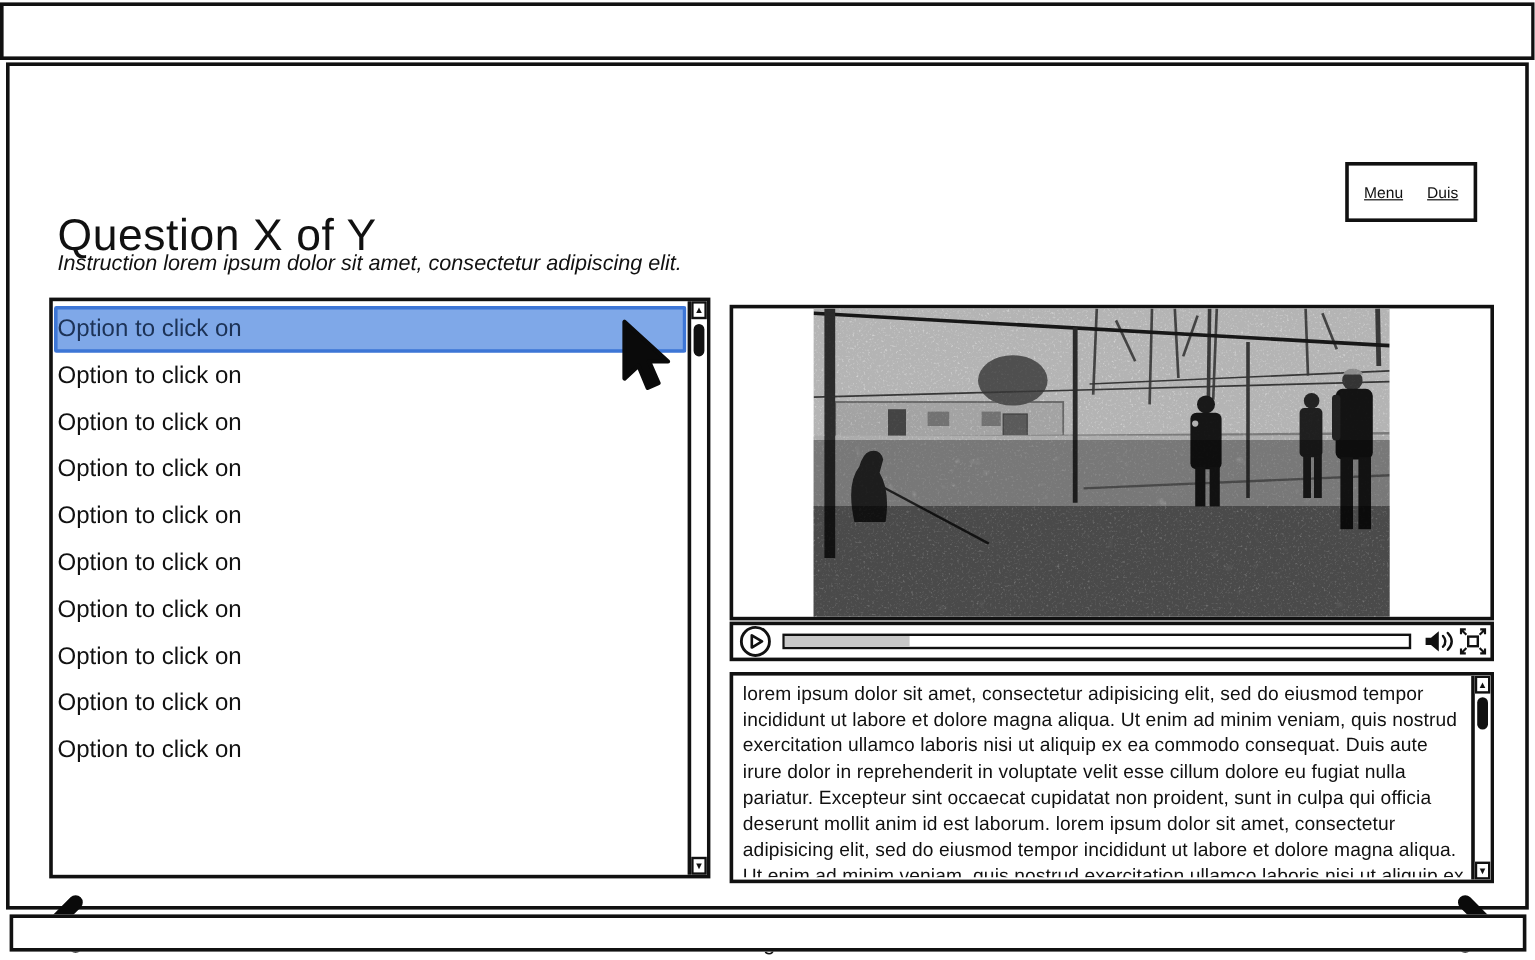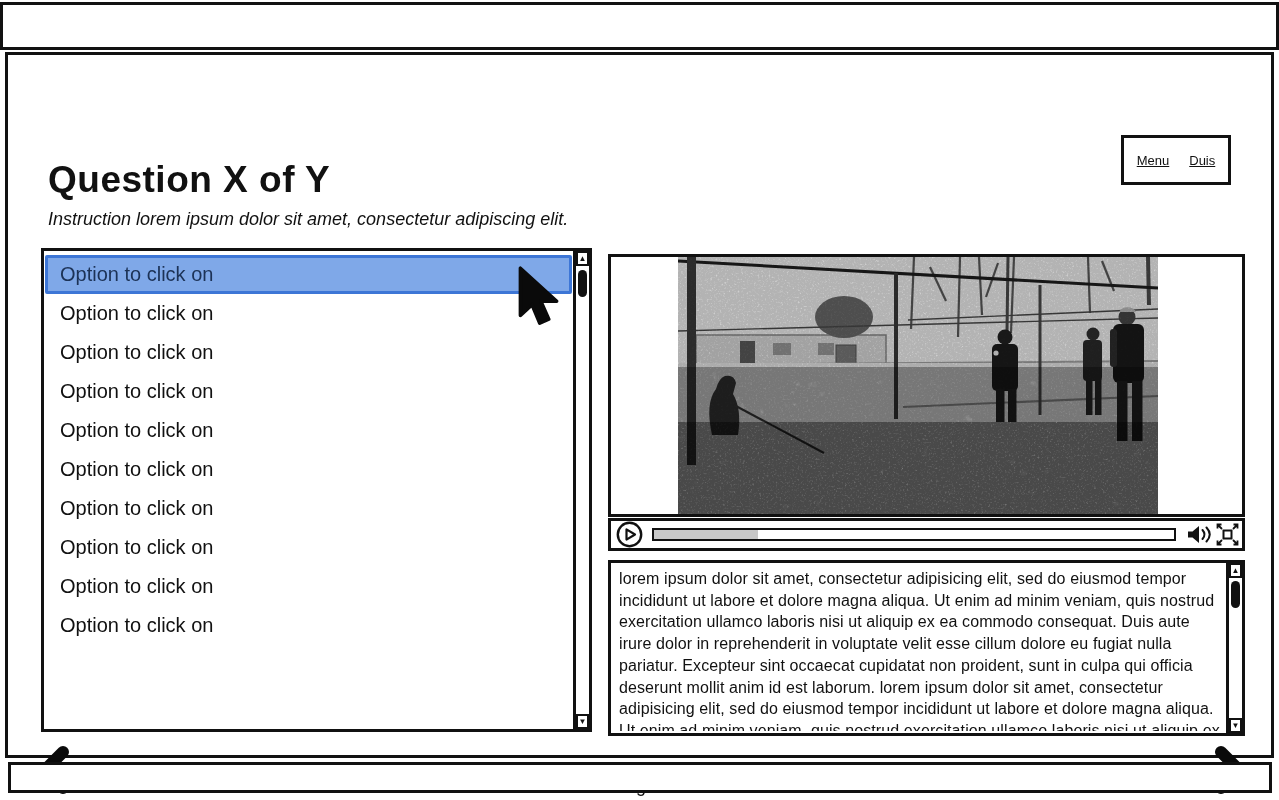--- a/index.html
+++ b/index.html
@@ -12,31 +12,31 @@
   *{margin:0;padding:0;box-sizing:border-box;}
   html,body{background:#ffffff;}
   body{font-family:"Liberation Sans",sans-serif;color:var(--ink);}
   .screen{position:relative;width:1279px;height:800px;background:#fff;overflow:hidden;}
 
   .bar{position:absolute;background:#fff;border:3px solid var(--ink);}
   .top-bar{left:0;top:2px;width:1279px;height:48px;}
   .bottom-bar{left:8px;top:762px;width:1264px;height:31px;}
   .main{position:absolute;left:5px;top:52px;width:1269px;height:706px;border:3px solid var(--ink);background:#fff;}
 
-  .title{position:absolute;left:40px;top:104px;font-size:37px;font-weight:700;letter-spacing:.5px;}
+  .title{position:absolute;left:40px;top:120px;font-size:37px;font-weight:400;letter-spacing:.5px;}
   .instruction{position:absolute;left:40px;top:154px;font-size:18px;font-style:italic;}
 
   .menu-help{position:absolute;left:1113px;top:80px;width:110px;height:50px;border:3px solid var(--ink);
     display:flex;align-items:center;justify-content:center;gap:20px;background:#fff;text-decoration:underline;}
   .menu-help span{font-size:13px;cursor:pointer;}
 
   
   .listbox{position:absolute;left:33px;top:193px;width:551px;height:484px;border:3px solid var(--ink);background:#fff;}
   .list-rows{position:absolute;left:1px;top:4px;right:17px;bottom:2px;overflow:hidden;}
-  .row{height:39px;display:flex;align-items:center;border:3px solid transparent;padding-left:12px;font-size:20px;}
+  .row{height:39px;display:flex;align-items:center;border:3px solid transparent;padding-left:0;font-size:20px;}
   .row.selected{background:var(--selection-bg);border-color:var(--selection-border);color:var(--selection-text);border-radius:2px;}
 
   
   .scrollbar{position:absolute;top:0;bottom:0;right:0;width:16px;border-left:3px solid var(--ink);background:#fff;}
   .sb-btn{position:absolute;left:0;right:0;height:15px;border:2px solid var(--ink);background:#fff;
     display:flex;align-items:center;justify-content:center;font-size:8px;line-height:8px;}
   .sb-up{top:0;}
   .sb-down{bottom:0;}
   .sb-thumb{position:absolute;left:2px;right:2px;height:27px;background:var(--ink);border-radius:5px;}
   .listbox .sb-thumb{top:19px;}

